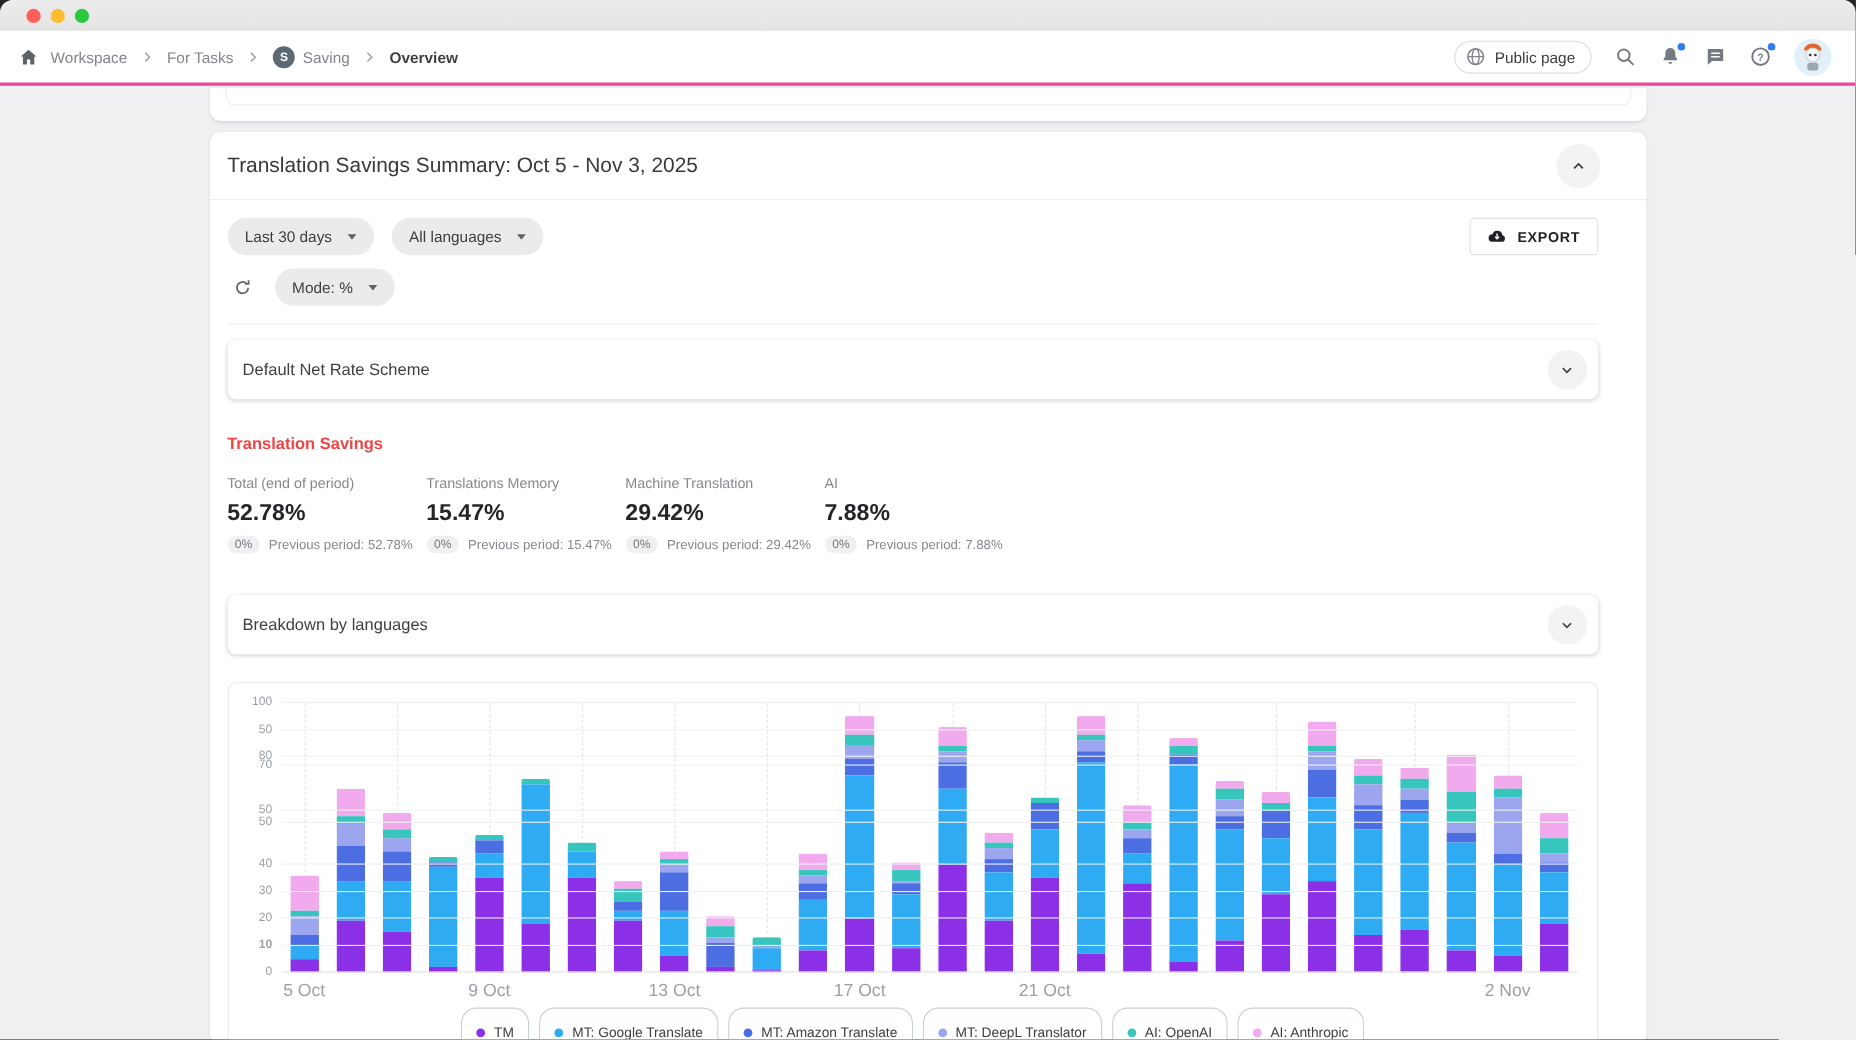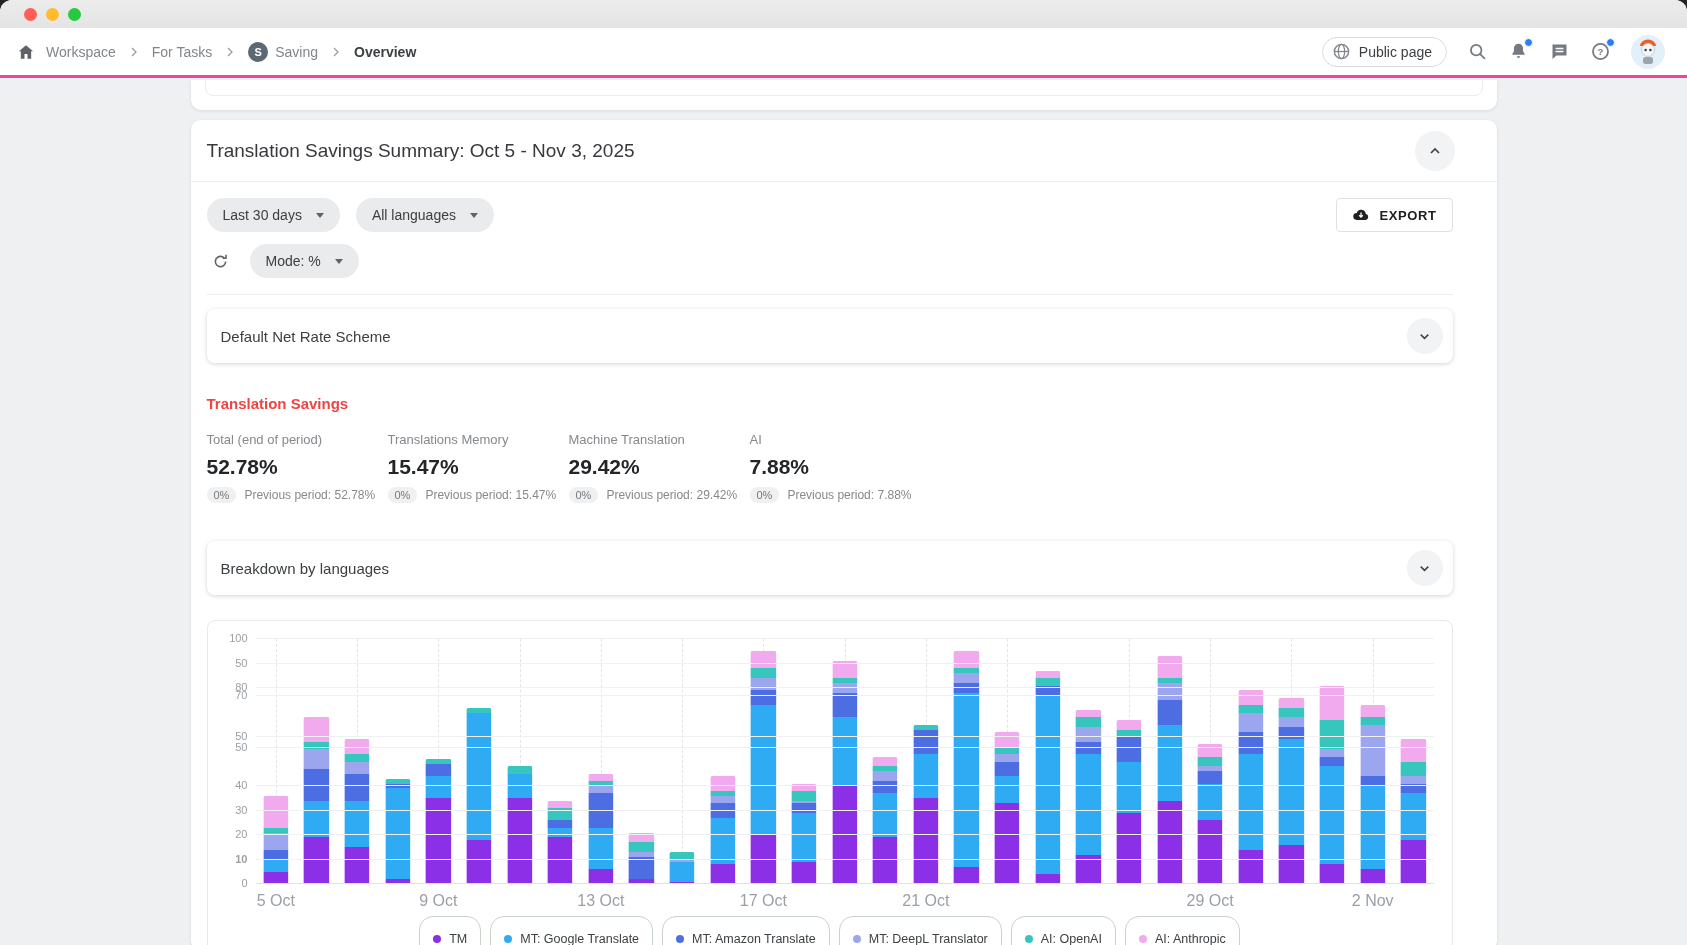--- a/index.html
+++ b/index.html
@@ -518,31 +518,20 @@
                   <div class="slot">
                     <div class="bar">
                       <div style="height: 83.3px; background: rgb(140, 48, 232);"></div>
                       <div style="height: 75.95px; background: rgb(47, 171, 244);"></div>
                       <div style="height: 24.5px; background: rgb(77, 110, 227);"></div>
                       <div style="height: 17.15px; background: rgb(156, 166, 238);"></div>
                       <div style="height: 4.9px; background: rgb(54, 198, 190);"></div>
                       <div style="height: 22.05px; background: rgb(242, 170, 238);"></div>
                     </div>
                   </div>
-                  <div class="slot vgrid">
-                    <div class="bar">
-                      <div style="height: 63.7px; background: rgb(140, 48, 232);"></div>
-                      <div style="height: 36.75px; background: rgb(47, 171, 244);"></div>
-                      <div style="height: 12.25px; background: rgb(77, 110, 227);"></div>
-                      <div style="height: 4.9px; background: rgb(156, 166, 238);"></div>
-                      <div style="height: 9.8px; background: rgb(54, 198, 190);"></div>
-                      <div style="height: 12.25px; background: rgb(242, 170, 238);"></div>
-                    </div>
-                    <span class="xlab">29 Oct</span>
-                  </div>
                   <div class="slot">
                     <div class="bar">
                       <div style="height: 34.3px; background: rgb(140, 48, 232);"></div>
                       <div style="height: 95.55px; background: rgb(47, 171, 244);"></div>
                       <div style="height: 22.05px; background: rgb(77, 110, 227);"></div>
                       <div style="height: 19.6px; background: rgb(156, 166, 238);"></div>
                       <div style="height: 7.35px; background: rgb(54, 198, 190);"></div>
                       <div style="height: 14.7px; background: rgb(242, 170, 238);"></div>
                     </div>
                   </div>

